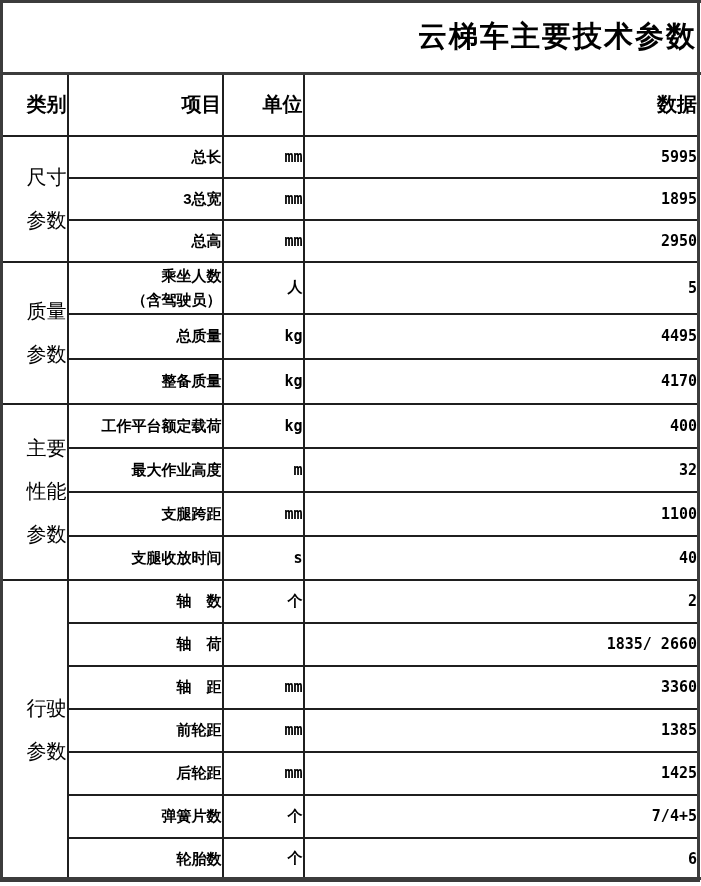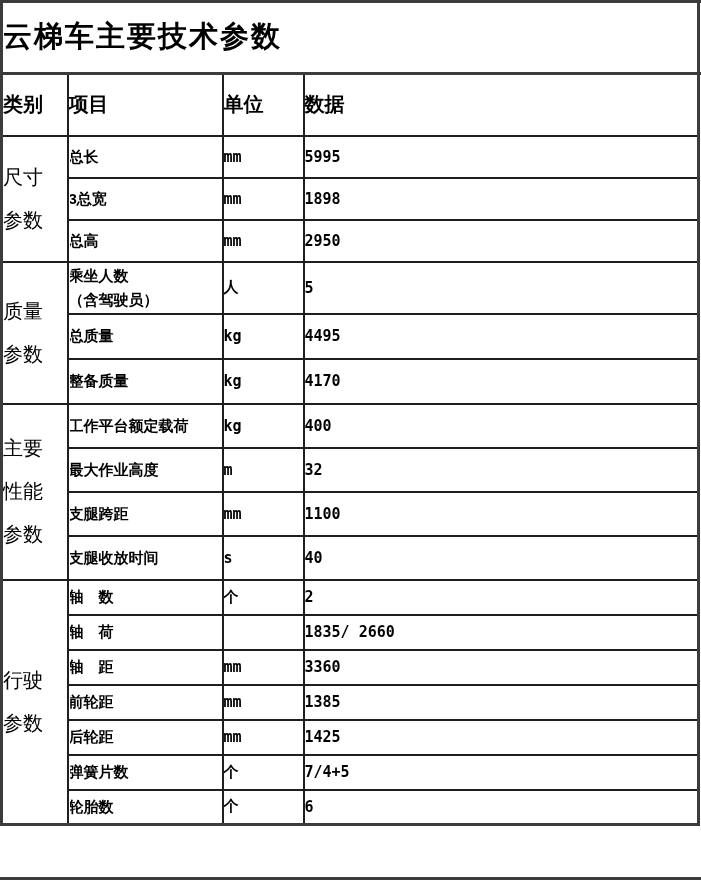--- a/index.html
+++ b/index.html
@@ -14,21 +14,21 @@
   }
   table.spec {
     position:absolute; left:0; top:0;
     width:697px;
     border-collapse:collapse;
     table-layout:fixed;
     border:3px solid #3c3c3c;
   }
   td,th {
     border:2px solid #1f1f1f;
-    text-align:left;
+    text-align:right;
     vertical-align:middle;
     padding:0;
     overflow:hidden;
   }
   .title-cell {
     height:71px;
     font-size:29px;
     font-weight:bold;
     letter-spacing:2px;
   }
@@ -41,32 +41,31 @@
     font-size:20px;
     font-weight:normal;
     line-height:2.15;
     white-space:pre-line;
   }
   td.item {
     font-size:15px;
     font-weight:bold;
     line-height:1.6;
     white-space:pre-line;
-    border-radius:13px;
   }
   td.unit, td.val {
     font-family:"DejaVu Sans Mono", monospace;
     font-size:15px;
     font-weight:bold;
   }
   tr.sec0 > td { height:42px; }
   tr.sec1 > td { height:45px; }
   tr.sec1.tall > td { height:52px; }
   tr.sec2 > td { height:44px; }
-  tr.sec3 > td { height:35px; }
+  tr.sec3 > td { height:43px; }
   .hline {
     position:absolute; left:0;
     width:701px; height:3px;
     background:#3c3c3c;
   }
   .hline.top { top:0; }
   .hline.title-sep { top:72px; }
   .hline.bottom { top:877px; }
 </style>
 </head>
@@ -94,21 +93,21 @@
     <tr class="sec0">
           <td class="cat" rowspan="3">尺寸
 参数</td>
           <td class="item">总长</td>
           <td class="unit">mm</td>
           <td class="val">5995</td>
         </tr>
         <tr class="sec0">
           <td class="item">3总宽</td>
           <td class="unit">mm</td>
-          <td class="val">1898</td>
+          <td class="val">1895</td>
         </tr>
         <tr class="sec0">
           <td class="item">总高</td>
           <td class="unit">mm</td>
           <td class="val">2950</td>
         </tr>
         <tr class="sec1 tall">
           <td class="cat" rowspan="3">质量
 参数</td>
           <td class="item">乘坐人数

